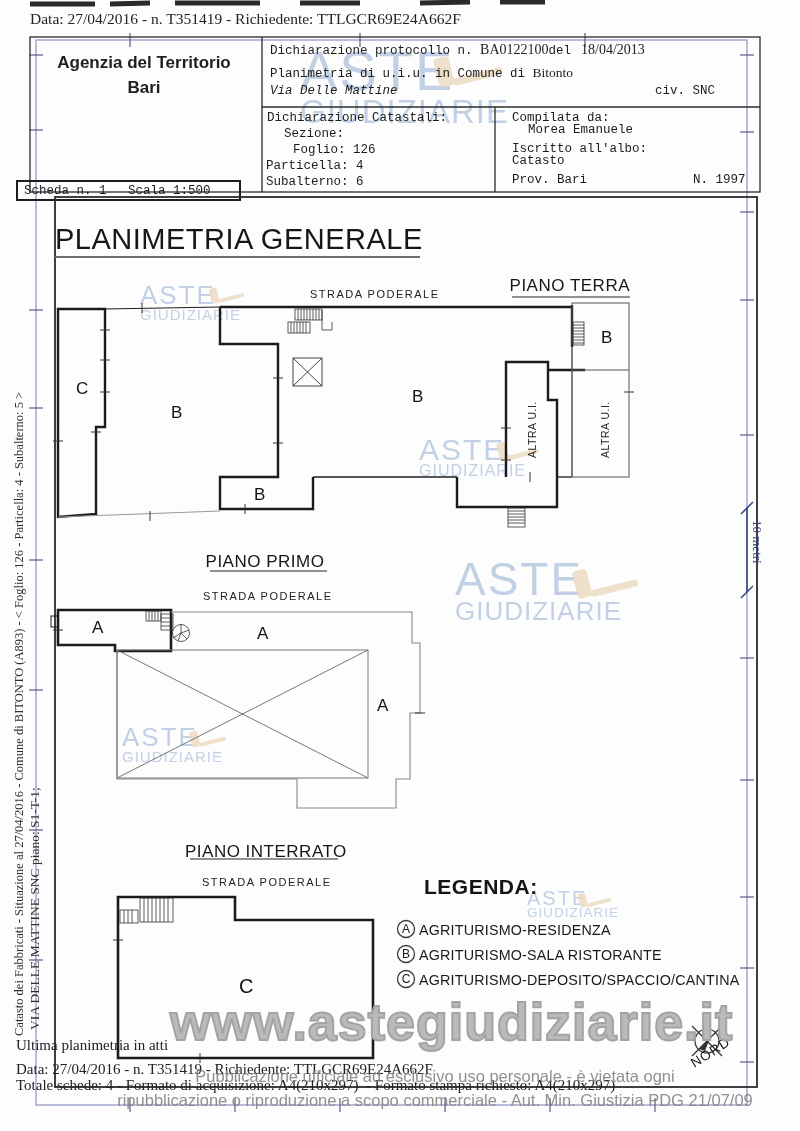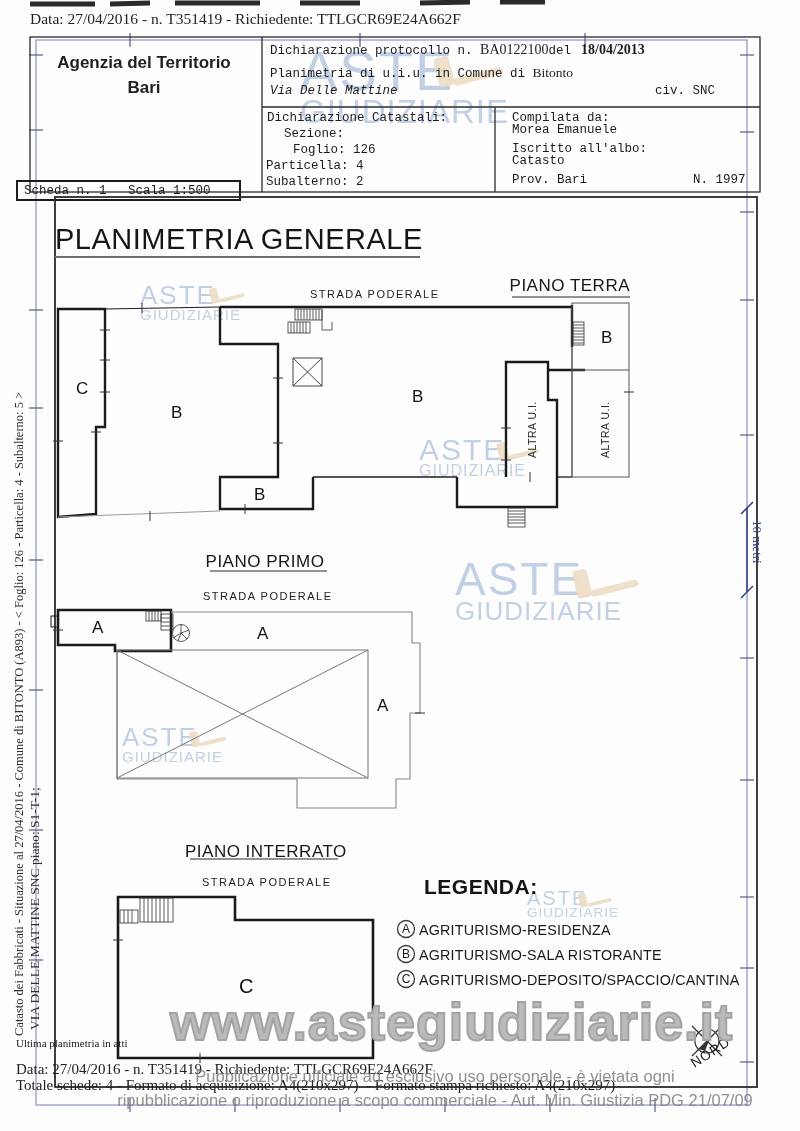--- a/index.html
+++ b/index.html
@@ -316,33 +316,33 @@
 <div class="t serif" style="left:30px;top:10px;font-size:15.5px;color:#222;">Data: 27/04/2016 - n. T351419 - Richiedente: TTLGCR69E24A662F</div>
 
 <div class="agency">
   <div class="l1">Agenzia del Territorio</div>
   <div class="l1">Bari</div>
 </div>
 
 <div class="t mono" style="left:24px;top:184px;">Scheda n. 1</div>
 <div class="t mono" style="left:128px;top:184px;">Scala 1:500</div>
 
-<div class="t" style="left:270px;top:40px;"><span class="mono">Dichiarazione protocollo n. </span><span class="serif" style="font-size:14px;">BA0122100</span><span class="mono" style="margin-right:10px;">del</span><span class="serif" style="font-size:14px;font-weight:bold;">18/04/2013</span></div>
+<div class="t" style="left:270px;top:40px;"><span class="mono">Dichiarazione protocollo n. </span><span class="serif" style="font-size:14px;">BA0122100</span><span class="mono" style="margin-right:10px;">del</span><span class="serif" style="font-size:14px;">18/04/2013</span></div>
 <div class="t" style="left:270px;top:63px;"><span class="mono">Planimetria di u.i.u. in Comune di </span><span class="serif" style="font-size:13.5px;">Bitonto</span></div>
 <div class="t mono" style="left:270px;top:84px;font-style:italic;">Via Delle Mattine</div>
 <div class="t mono" style="left:655px;top:84px;">civ. SNC</div>
 
 <div class="t mono" style="left:267px;top:111px;">Dichiarazione Catastali:</div>
 <div class="t mono" style="left:284px;top:127px;">Sezione:</div>
 <div class="t mono" style="left:293px;top:143px;">Foglio: 126</div>
 <div class="t mono" style="left:266px;top:159px;">Particella: 4</div>
-<div class="t mono" style="left:266px;top:175px;">Subalterno: 2</div>
+<div class="t mono" style="left:266px;top:175px;">Subalterno: 6</div>
 
 <div class="t mono" style="left:512px;top:111px;">Compilata da:</div>
-<div class="t mono" style="left:512px;top:123px;">Morea Emanuele</div>
+<div class="t mono" style="left:528px;top:123px;">Morea Emanuele</div>
 <div class="t mono" style="left:512px;top:142px;">Iscritto all'albo:</div>
 <div class="t mono" style="left:512px;top:154px;">Catasto</div>
 <div class="t mono" style="left:512px;top:173px;">Prov. Bari</div>
 <div class="t mono" style="left:693px;top:173px;">N. 1997</div>
 
 <div class="t sans" style="left:55px;top:223px;font-size:29px;letter-spacing:.5px;color:#161616;">PLANIMETRIA GENERALE</div>
 <div class="t sans heading" style="left:505px;top:276px;width:125px;text-align:right;">PIANO TERRA</div>
 <div class="t sans street" style="left:310px;top:288px;width:106px;text-align:center;">STRADA PODERALE</div>
 <div class="t sans heading" style="left:205px;top:552px;width:120px;text-align:center;">PIANO PRIMO</div>
 <div class="t sans street" style="left:203px;top:590px;width:108px;text-align:center;">STRADA PODERALE</div>
@@ -370,19 +370,19 @@
 <div class="legend-label" style="left:419px;top:947px;">AGRITURISMO-SALA RISTORANTE</div>
 <div class="legend-key" style="left:399px;top:972px;">C</div>
 <div class="legend-label" style="left:419px;top:972px;">AGRITURISMO-DEPOSITO/SPACCIO/CANTINA</div>
 
 <div class="t serif" style="left:765px;top:520px;font-size:13px;color:#31407f;transform:rotate(90deg);transform-origin:0 0;">10 metri</div>
 <div class="t sans" style="left:688px;top:1058px;font-size:13.5px;letter-spacing:1px;color:#222;transform:rotate(-33deg);transform-origin:0 0;">NORD</div>
 
 <div class="margin-line" style="left:12px;top:1036px;font-size:12.5px;transform:rotate(-90deg);transform-origin:0 0;">Catasto dei Fabbricati - Situazione al 27/04/2016 - Comune di BITONTO (A893) - &lt; Foglio: 126 - Particella: 4 - Subalterno: 5 &gt;</div>
 <div class="margin-line" style="left:27px;top:1030px;font-size:13.5px;transform:rotate(-90deg);transform-origin:0 0;">VIA DELLE MATTINE SNC piano: S1-T-1;</div>
 
-<div class="t serif" style="left:16px;top:1037px;font-size:11px;color:#222;">Ultima planimetria in atti</div>
+<div class="t serif" style="left:16px;top:1037px;font-size:15px;color:#222;">Ultima planimetria in atti</div>
 <div class="t serif" style="left:16px;top:1061px;font-size:15px;color:#222;">Data: 27/04/2016 - n. T351419 - Richiedente: TTLGCR69E24A662F</div>
 <div class="t serif" style="left:16px;top:1077px;font-size:15px;color:#222;">Totale schede: 4 - Formato di acquisizione: A4(210x297)  - Formato stampa richiesto: A4(210x297)</div>
 
 <div class="url-wm">www.astegiudiziarie.it</div>
 <div class="overlay-gray" style="top:1067px;">Pubblicazione ufficiale ad esclusivo uso personale - è vietata ogni</div>
 <div class="overlay-gray" style="top:1091px;">ripubblicazione o riproduzione a scopo commerciale - Aut. Min. Giustizia PDG 21/07/09</div>
 
 </body></html>

